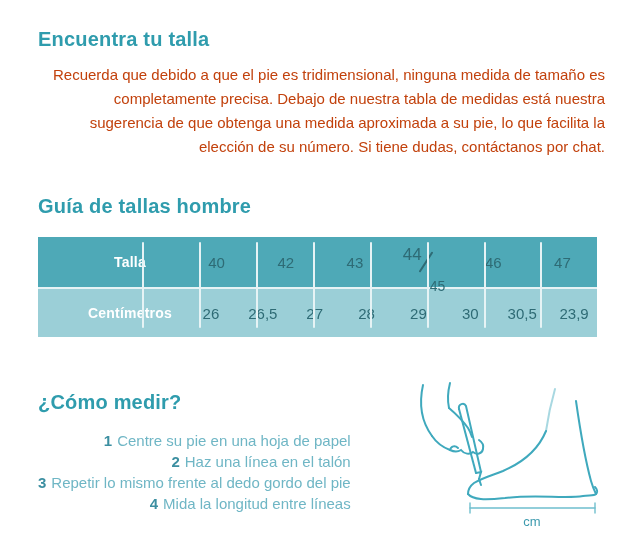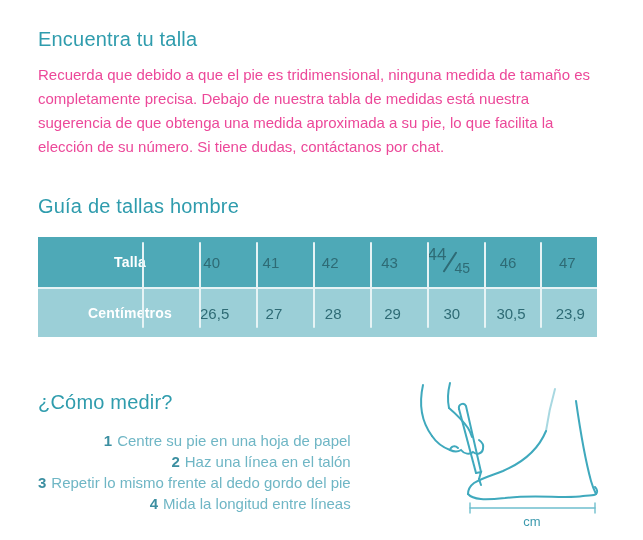--- a/index.html
+++ b/index.html
@@ -4,28 +4,28 @@
 <style>
   html, body { margin:0; padding:0; background:#ffffff; }
   body {
     width:643px; height:540px; overflow:hidden;
     font-family:"Liberation Sans", sans-serif;
     -webkit-font-smoothing:antialiased;
   }
   .page { padding:28px 38px 0 38px; }
 
   .section-title {
-    margin:0; color:#2F9CAD; font-size:20px; font-weight:normal;
+    margin:0; color:#2F9CAD; font-size:20px; font-weight:bold;
     letter-spacing:.2px; line-height:22px;
   }
 
   
   .intro-text {
     margin:13px 0 15px 0; max-width:578px;
-    color:#ec4899; font-size:15px; line-height:24px;
+    color:#c2410c; font-size:15px; line-height:24px;text-align:right;
   }
 
   
   .guide { margin-top:36px; }
   .size-table { position:relative; width:559px; margin-top:20px; }
   .trow { display:flex; }
   .trow.dark  { background:#4EA9B7; height:50px; }
   .trow.light { background:#9BCFD7; height:48px;gap:6px; }
   .row-sep { height:2px; background:#E6F3F5; }
   .label-cell {
@@ -34,21 +34,21 @@
   }
   .val-cell {
     flex:1; display:flex; align-items:center; justify-content:center;
     color:#2E6B75; font-size:15px;border-radius:25px;
   }
   .vdiv {
     position:absolute; top:5px; bottom:9px; width:2px;
     background:#E6F3F5; border-radius:1px;
   }
   .frac-top    { position:relative; top:-7px; font-size:17px; }
-  .frac-bottom { position:relative; top:6px;  font-size:14px; }
+  .frac-bottom { position:relative; top:24px;  font-size:14px; }
   .frac-slash  {
     display:inline-block; width:2px; height:24px; margin:0 3px;
     background:#2E6B75; transform:rotate(33deg); border-radius:1px;
   }
 
   
   .measure { margin-top:54px; display:flex; justify-content:space-between; align-items:flex-start; }
   .steps { margin-top:17px; }
   .step { color:#6FB6C5; font-size:15px; line-height:21px; white-space:nowrap;text-align:right; }
   .step-num { color:#3C8FA1; font-weight:bold; margin-right:5px; }
@@ -64,34 +64,34 @@
     <p class="intro-text">Recuerda que debido a que el pie es tridimensional, ninguna medida de tamaño es completamente precisa. Debajo de nuestra tabla de medidas está nuestra sugerencia de que obtenga una medida aproximada a su pie, lo que facilita la elección de su número. Si tiene dudas, contáctanos por chat.</p>
   </section>
 
   <section class="guide">
     <h2 class="section-title">Guía de tallas hombre</h2>
 
     <div class="size-table">
       <div class="trow dark">
         <div class="label-cell">Talla</div>
         <div class="val-cell">40</div>
-        <div class="val-cell">41</div>
         <div class="val-cell">42</div>
         <div class="val-cell">43</div>
         <div class="val-cell">
           <span class="frac-top">44</span>
           <span class="frac-slash"></span>
           <span class="frac-bottom">45</span>
         </div>
         <div class="val-cell">46</div>
         <div class="val-cell">47</div>
       </div>
       <div class="row-sep"></div>
       <div class="trow light">
         <div class="label-cell">Centímetros</div>
+        <div class="val-cell">26</div>
         <div class="val-cell">26,5</div>
         <div class="val-cell">27</div>
         <div class="val-cell">28</div>
         <div class="val-cell">29</div>
         <div class="val-cell">30</div>
         <div class="val-cell">30,5</div>
         <div class="val-cell">23,9</div>
       </div>
       <div class="vdiv" style="left:104px"></div>
       <div class="vdiv" style="left:161px"></div>

